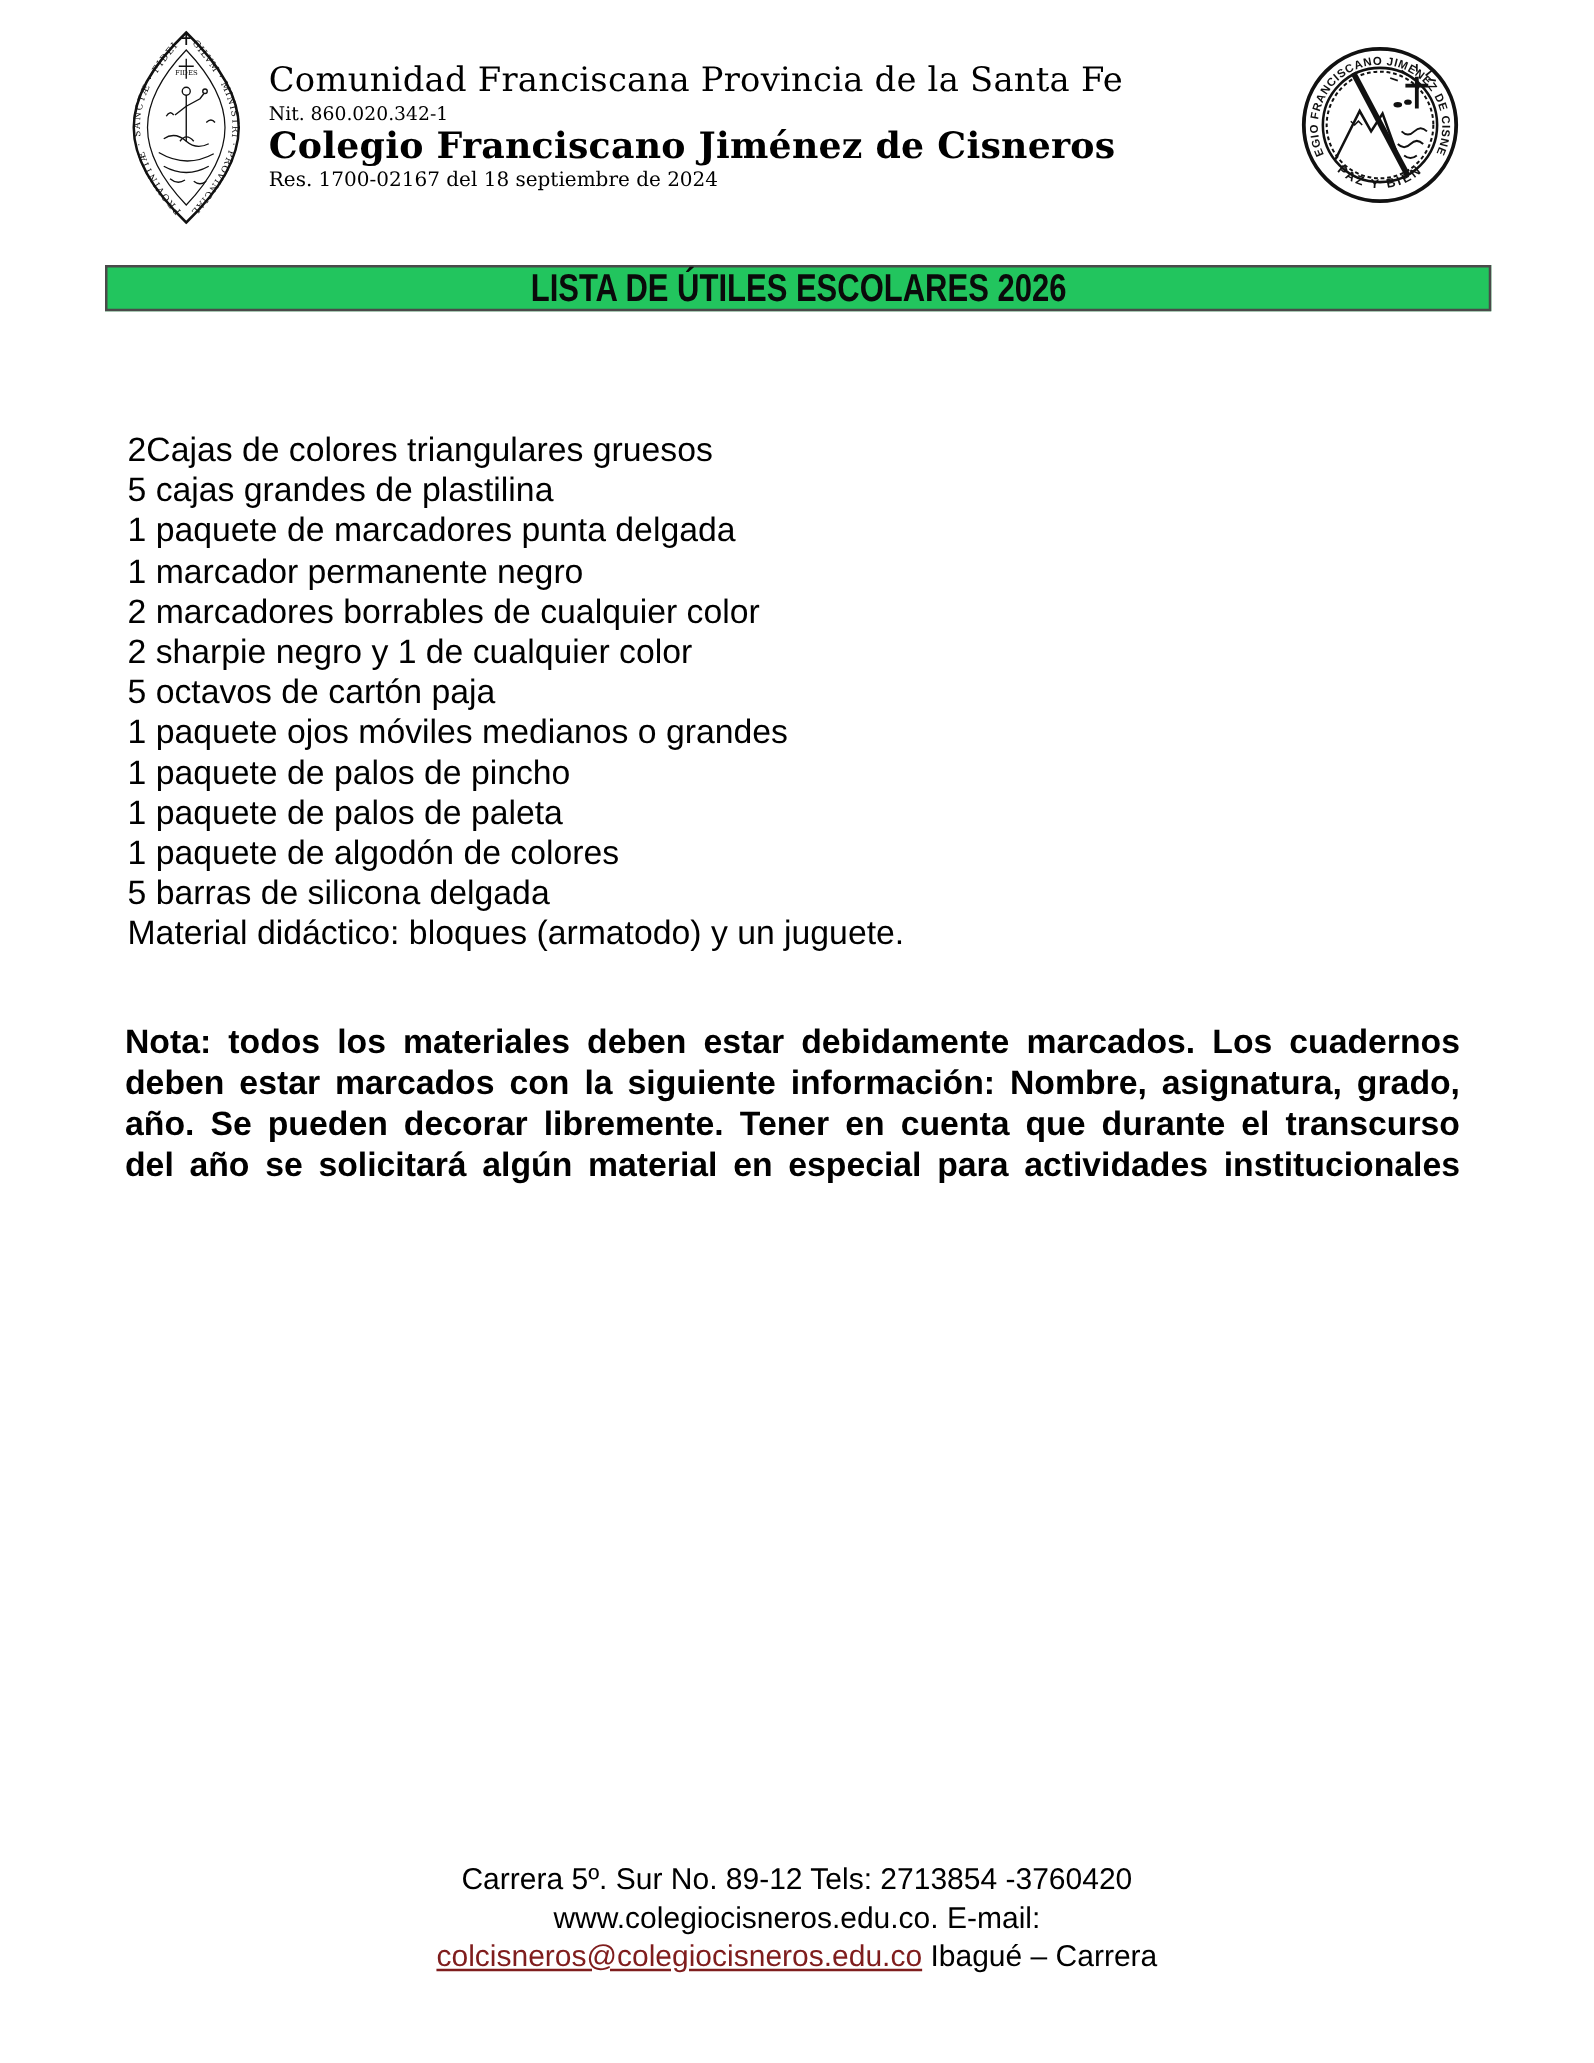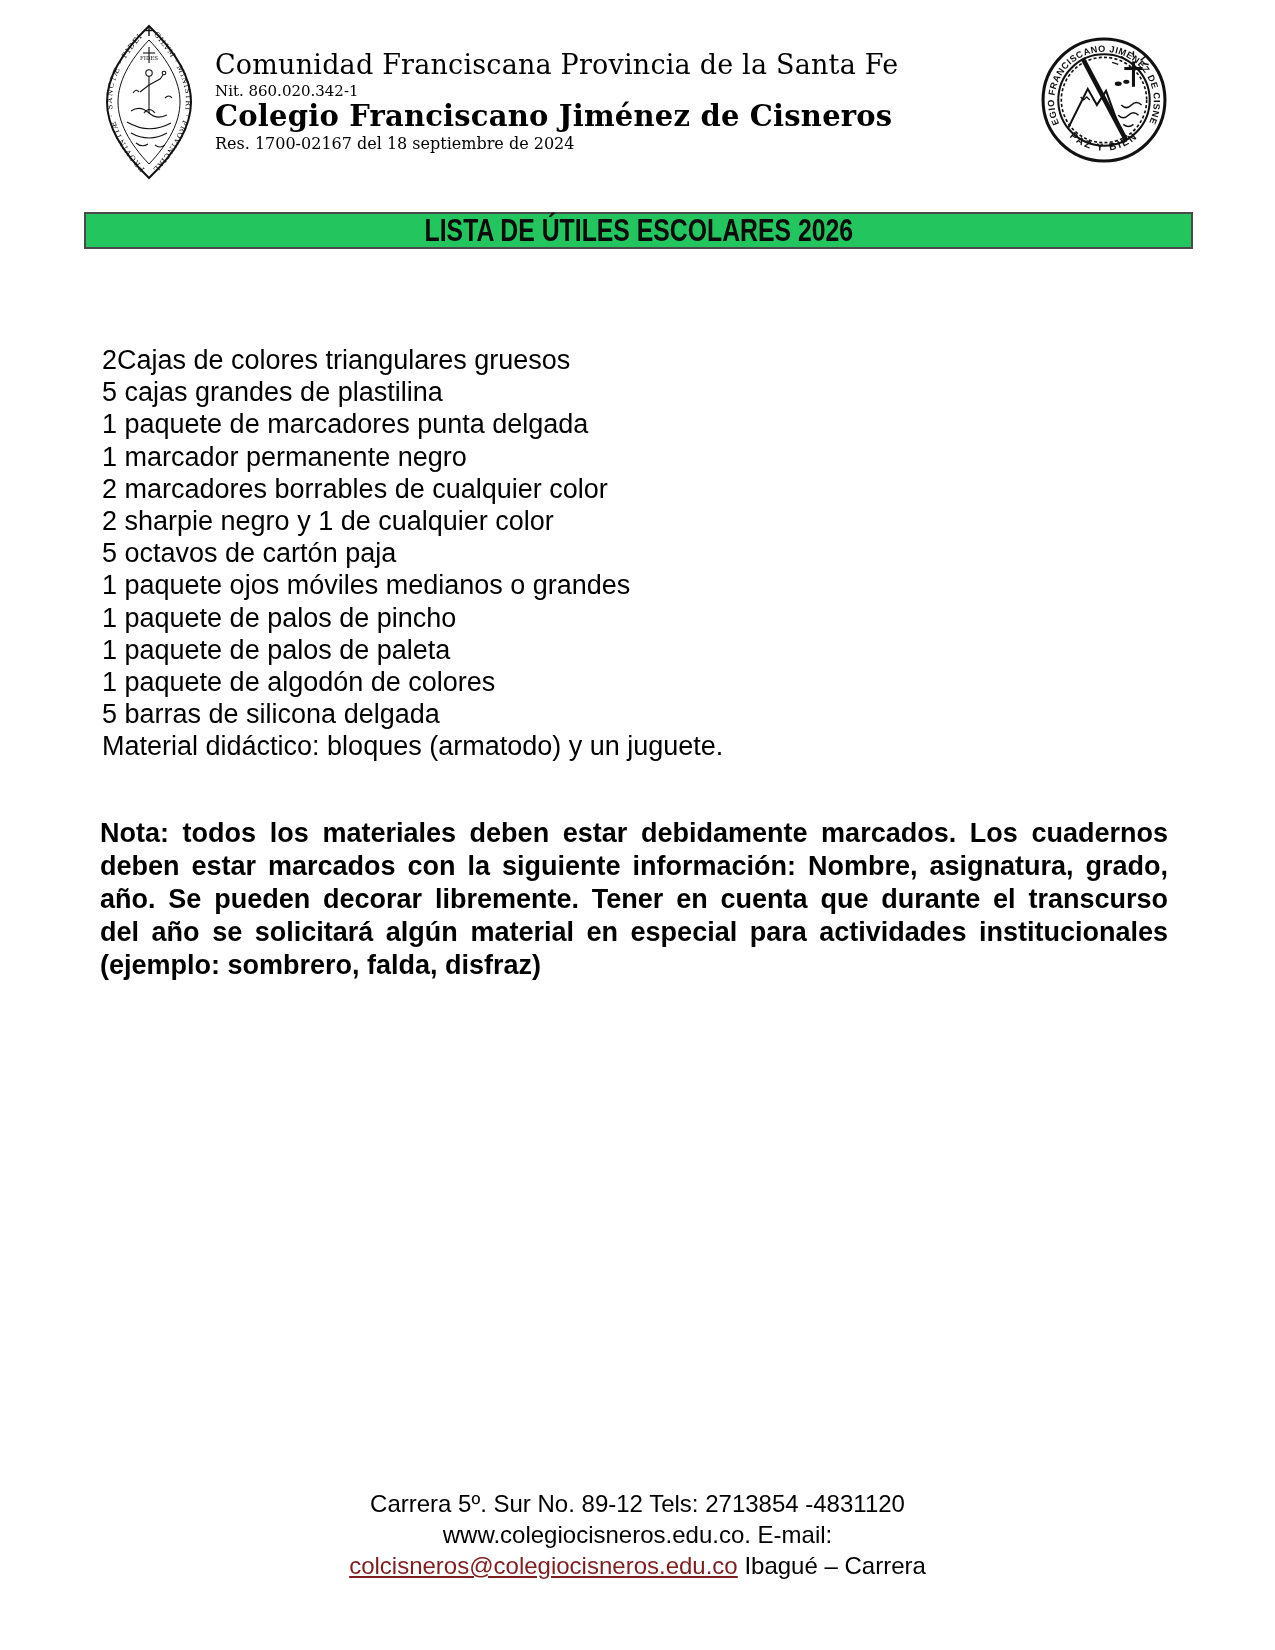--- a/index.html
+++ b/index.html
@@ -156,22 +156,21 @@
     <div class="supply-item">1 paquete de algodón de colores</div>
     <div class="supply-item">5 barras de silicona delgada</div>
     <div class="supply-item">Material didáctico: bloques (armatodo) y un juguete.</div>
   </div>
 
   <div class="note">
     <div class="note-line">Nota: todos los materiales deben estar debidamente marcados. Los cuadernos</div>
     <div class="note-line">deben estar marcados con la siguiente información: Nombre, asignatura, grado,</div>
     <div class="note-line">año. Se pueden decorar libremente. Tener en cuenta que durante el transcurso</div>
     <div class="note-line">del año se solicitará algún material en especial para actividades institucionales</div>
-    <div class="note-line last">(ejemplo: sombrero, falda, disfraz)</div>
   </div>
 
   <div class="footer">
-    <div>Carrera 5º. Sur No. 89-12 Tels: 2713854 -4831120</div>
+    <div>Carrera 5º. Sur No. 89-12 Tels: 2713854 -3760420</div>
     <div>www.colegiocisneros.edu.co. E-mail:</div>
     <div><span class="email-link">colcisneros@colegiocisneros.edu.co</span><span> Ibagué – Carrera</span></div>
   </div>
 
 </div>
 
 </body></html>

